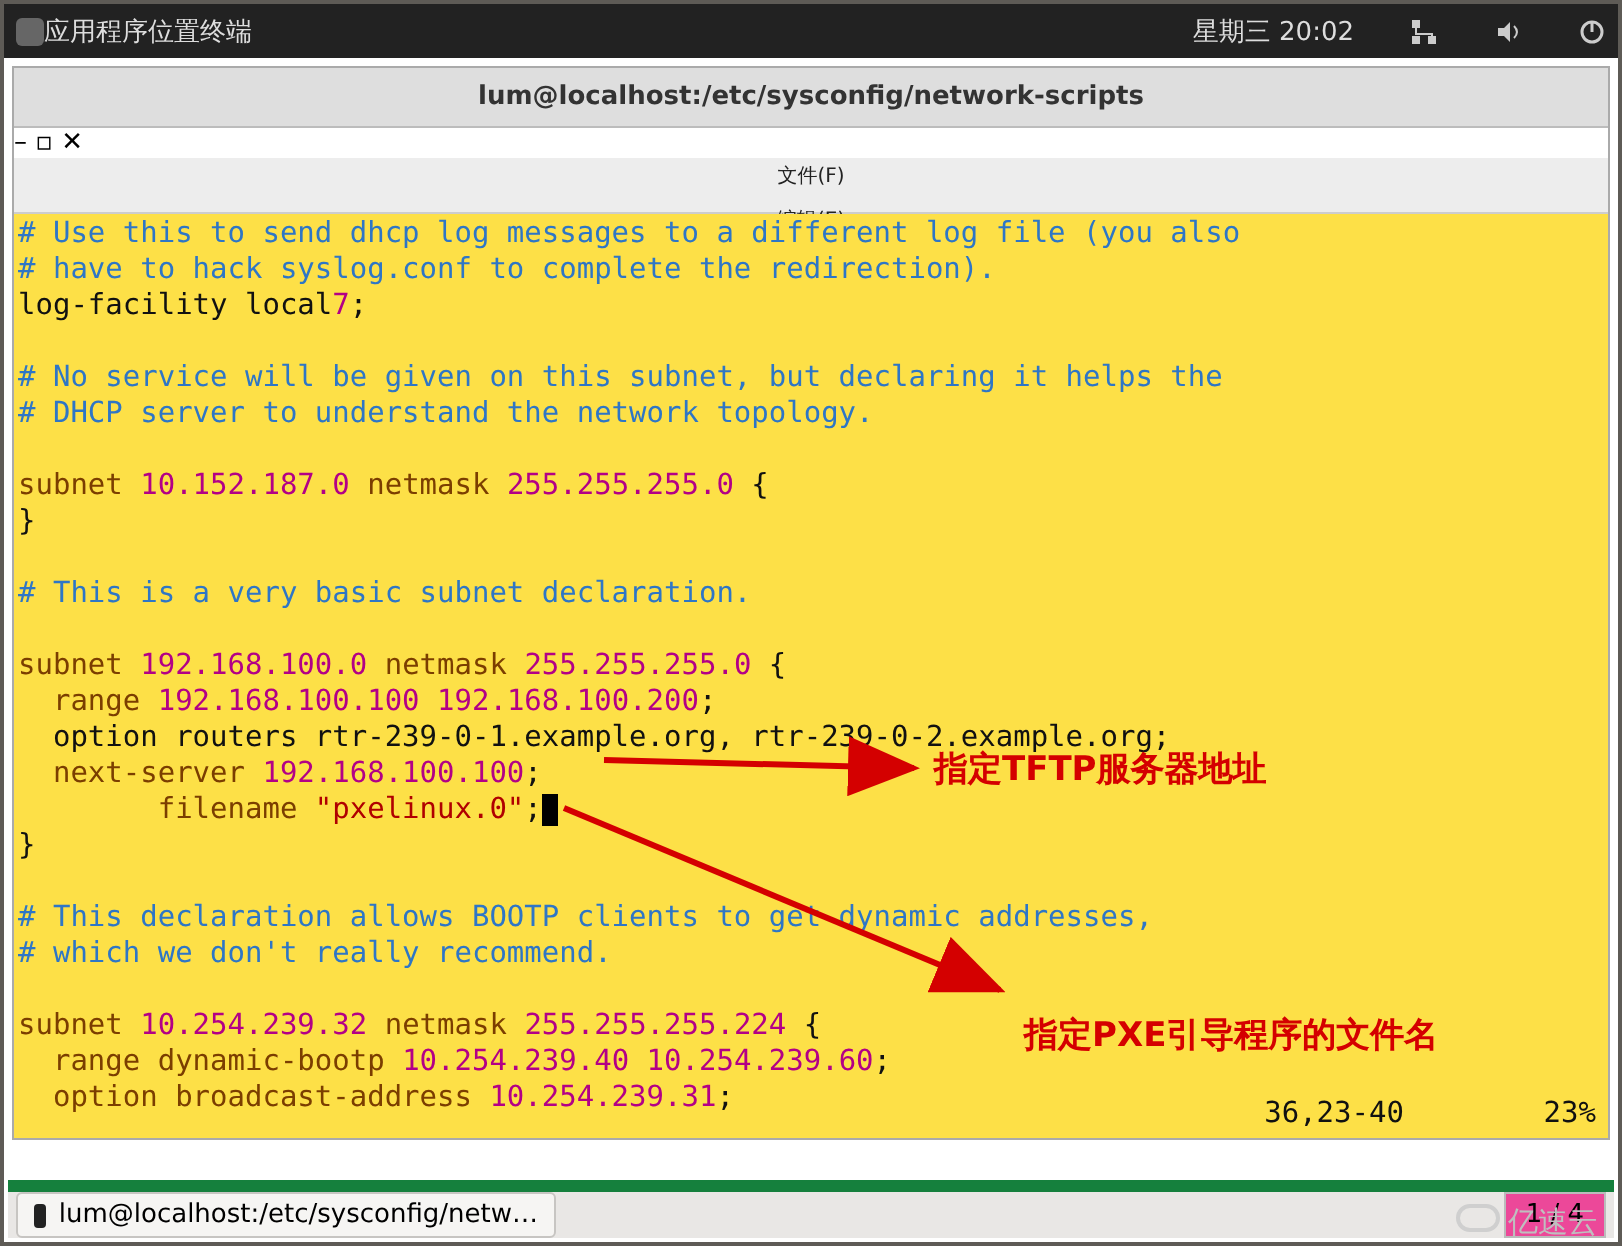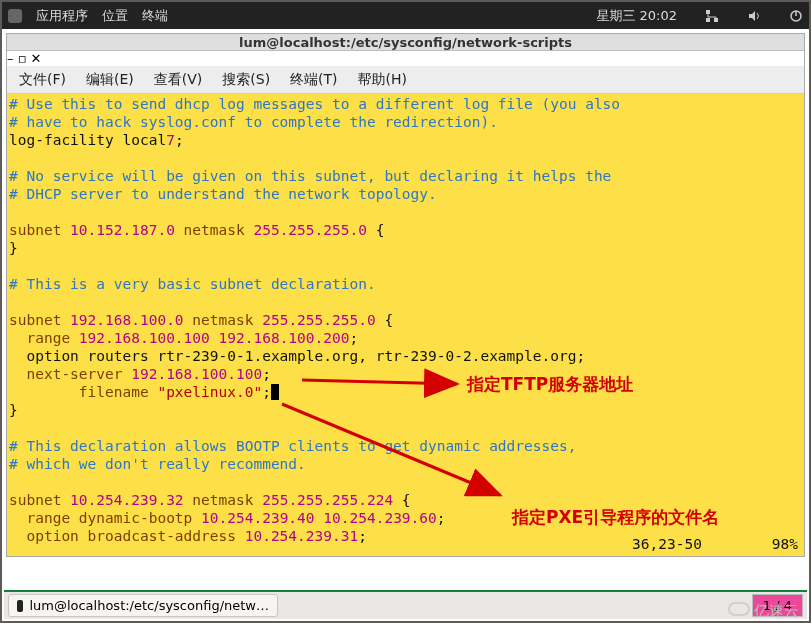--- a/index.html
+++ b/index.html
@@ -16,54 +16,55 @@
   
   .panel {
     height:27px;
     background:#222;
     color:#ddd;
     display:flex;
     align-items:center;
     padding:0 6px;
     font-size:13px;
   }
-  .panel .left { display:flex; align-items:center; gap:14px; }
+  .panel .left { display:flex; align-items:center; }
   .panel .left .logo {
     width:14px; height:14px; border-radius:3px; background:#666;
     display:inline-block;
   }
   .panel .right { margin-left:auto; display:flex; align-items:center; gap:28px; }
   .panel .icon { display:inline-flex; align-items:center; justify-content:center; }
   
   .window {
     border:1px solid #aaa;
     margin:4px;
   }
   .titlebar {
-    height:17px;
+    height:30px;
     background:#dedede;
     display:flex;
     align-items:center;
     border-bottom:1px solid #bcbcbc;
     font-size:13px;
     color:#333;
   }
   .titlebar .title { margin:0 auto; font-weight:bold; }
   .winbtn { width:14px; text-align:center; cursor:pointer; }
   
   .menubar {
     height:28px;
     background:#ededed;
     border-bottom:1px solid #cdcdcd;
     display:flex;
     align-items:center;
     padding:0 4px;
     gap:4px;
-    font-size:14px;
+    font-size:10px;
     color:#222;
+    flex-direction:column;
   }
   .menubar .menuitem { padding:2px 8px; cursor:pointer; }
   
   .term {
     background:#fde047;
     color:#111;
     font-family:"DejaVu Sans Mono","WenQuanYi Micro Hei Mono",monospace;
     font-size:14.5px;
     line-height:18px;
     padding:1px 2px 0 2px;
@@ -103,21 +104,21 @@
     font-weight:bold;
     font-size:17px;
     font-family:"WenQuanYi Micro Hei","DejaVu Sans",sans-serif;
   }
   
   .taskbar {
     position:absolute;
     left:2px; right:2px; bottom:2px;
     height:29px;
     background:#e9e7e5;
-    border-top:2px solid #15803d;
+    border-top:6px solid #15803d;
     display:flex;
     align-items:center;
     padding:0 4px;
     font-size:13px;
   }
   .taskitem {
     display:flex; align-items:center; gap:6px;
     background:#f6f5f3;
     border:1px solid #c7c5c2;
     border-radius:3px;
@@ -223,21 +224,21 @@
 <span><span class="kw">  next-server </span><span class="num">192.168.100.100</span><span>;</span></span>
 <span><span class="kw">        filename </span><span class="str">"pxelinux.0"</span><span>;</span><span class="cursor"></span></span>
 <span>}</span>
 
 <span class="comment"># This declaration allows BOOTP clients to get dynamic addresses,</span>
 <span class="comment"># which we don't really recommend.</span>
 
 <span><span class="kw">subnet </span><span class="num">10.254.239.32</span><span class="kw"> netmask </span><span class="num">255.255.255.224</span><span> {</span></span>
 <span><span class="kw">  range dynamic-bootp </span><span class="num">10.254.239.40</span><span> </span><span class="num">10.254.239.60</span><span>;</span></span>
 <span><span class="kw">  option broadcast-address </span><span class="num">10.254.239.31</span><span>;</span></span>
-<div class="status-right"><span>36,23-50</span>        <span>98%</span></div>
+<div class="status-right"><span>36,23-40</span>        <span>23%</span></div>
   </div>
 </div>
 
 <svg class="overlay">
   <defs>
     <marker id="ah" markerWidth="12" markerHeight="10" refX="11" refY="5" orient="auto">
       <polygon points="0,0 12,5 0,10" fill="#d40000"></polygon>
     </marker>
   </defs>
   <line x1="300" y1="378" x2="455" y2="382" stroke="#d40000" stroke-width="3" marker-end="url(#ah)"></line>

